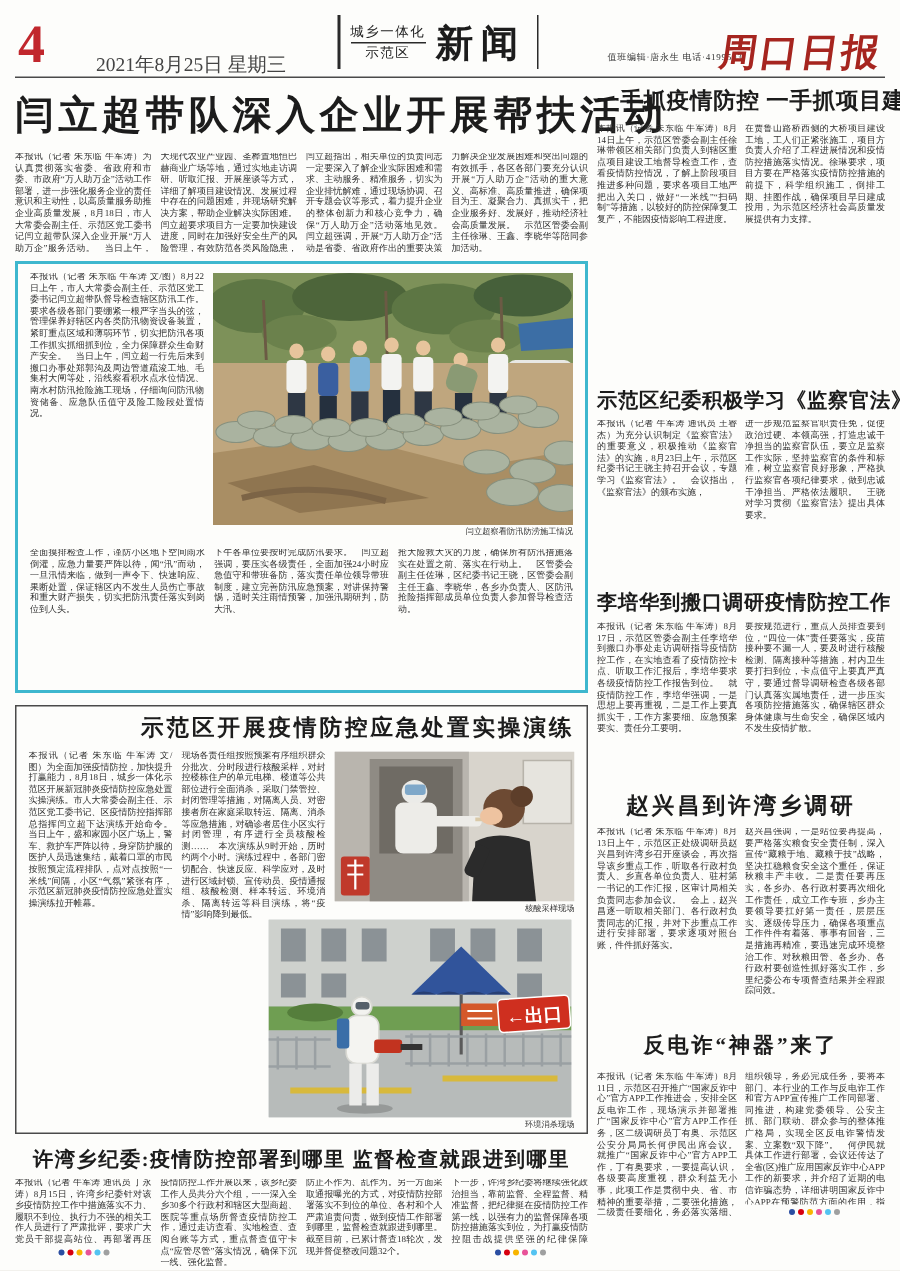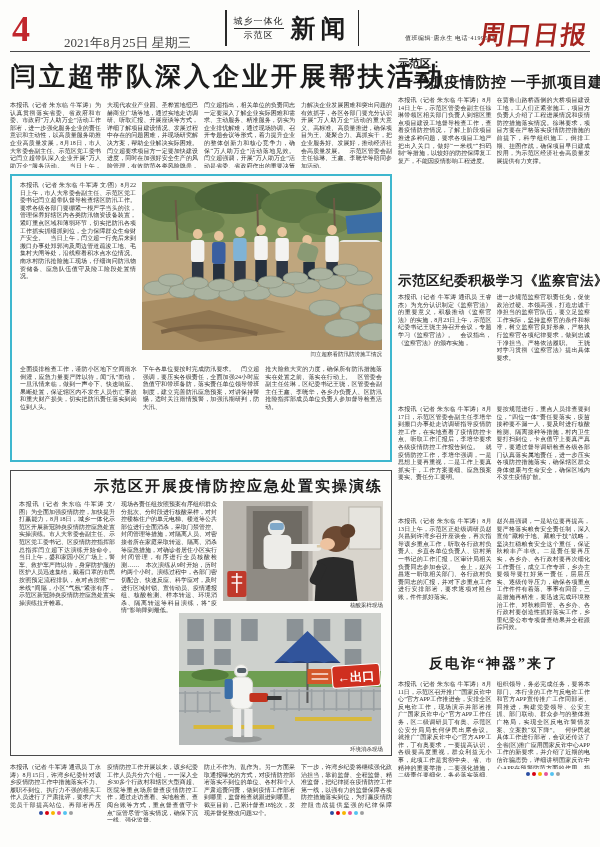--- a/index.html
+++ b/index.html
@@ -289,20 +289,21 @@
               <rect x="68" y="80" width="18" height="9" rx="2" fill="#c2331f"></rect>
               <rect x="85" y="83" width="14" height="4" fill="#333333"></rect>
             </svg>
             <div class="cap">环境消杀现场</div>
           </div>
         </div>
       </div>
     </div>
 
     <div class="art-jiwei">
+      <h2>许湾乡纪委:疫情防控部署到哪里  监督检查就跟进到哪里</h2>
       <div class="jiwei-cols">
         <div>
           <div class="small" style="height:44px">本报讯（记者 牛军涛 通讯员 丁永涛）8月15日，许湾乡纪委针对该乡疫情防控工作中措施落实不力、履职不到位、执行力不强的相关工作人员进行了严肃批评，要求广大党员干部提高站位、再部署再压实，坚决杜绝失职失责行为。</div>
           <div class="dots">
               <span class="dot" style="background: rgb(43, 78, 162);"></span>
               <span class="dot" style="background: rgb(215, 0, 15);"></span>
               <span class="dot" style="background: rgb(248, 181, 0);"></span>
               <span class="dot" style="background: rgb(232, 82, 152);"></span>
               <span class="dot" style="background: rgb(84, 195, 241);"></span>
               <span class="dot" style="background: rgb(159, 160, 160);"></span>
@@ -321,44 +322,45 @@
               <span class="dot" style="background: rgb(159, 160, 160);"></span>
             </div>
         </div>
       </div>
     </div>
   </div>
 
   <div class="mainR">
 
     <div class="rart">
-      <div class="kicker">示范区：</div>
       <h2 class="h2a">一手抓疫情防控 一手抓项目建设</h2>
       <div class="rcols hb1">
         <div class="small">本报讯（记者 朱东临 牛军涛）8月14日上午，示范区管委会副主任徐琳带领区相关部门负责人到辖区重点项目建设工地督导检查工作，查看疫情防控情况，了解上阶段项目推进多种问题，要求各项目工地严把出入关口，做好“一米线”“扫码制”等措施，以较好的防控保障复工复产，不能因疫情影响工程进度。</div>
         <div class="small">在贾鲁山路桥西侧的大桥项目建设工地，工人们正紧张施工，项目方负责人介绍了工程进展情况和疫情防控措施落实情况。徐琳要求，项目方要在严格落实疫情防控措施的前提下，科学组织施工，倒排工期、挂图作战，确保项目早日建成投用，为示范区经济社会高质量发展提供有力支撑。</div>
       </div>
     </div>
 
     <div class="rart">
       <h2 class="h2b">示范区纪委积极学习《监察官法》</h2>
       <div class="rcols hb2">
         <div class="small">本报讯（记者 牛军涛 通讯员 王睿杰）为充分认识制定《监察官法》的重要意义，积极推动《监察官法》的实施，8月23日上午，示范区纪委书记王骁主持召开会议，专题学习《监察官法》。　会议指出，《监察官法》的颁布实施，</div>
         <div class="small">进一步规范监察官职责任免，促使政治过硬、本领高强，打造忠诚干净担当的监察官队伍，要立足监察工作实际，坚持监察官的条件和标准，树立监察官良好形象，严格执行监察官各项纪律要求，做到忠诚干净担当、严格依法履职。　王骁对学习贯彻《监察官法》提出具体要求。</div>
       </div>
     </div>
 
     <div class="rart">
+      <h2 class="h2b">李培华到搬口调研疫情防控工作</h2>
       <div class="rcols hb3">
         <div class="small">本报讯（记者 朱东临 牛军涛）8月17日，示范区管委会副主任李培华到搬口办事处走访调研指导疫情防控工作，在实地查看了疫情防控卡点、听取工作汇报后，李培华要求各级疫情防控工作报告到位。　就疫情防控工作，李培华强调，一是思想上要再重视，二是工作上要真抓实干，工作方案要细、应急预案要实、责任分工要明。</div>
         <div class="small">要按规范进行，重点人员排查要到位，“四位一体”责任要落实，疫苗接种要不漏一人，要及时进行核酸检测、隔离接种等措施，村内卫生要打扫到位，卡点值守上要真严真守，要通过督导调研检查各级各部门认真落实属地责任，进一步压实各项防控措施落实，确保辖区群众身体健康与生命安全，确保区域内不发生疫情扩散。</div>
       </div>
     </div>
 
     <div class="rart">
+      <h2 class="h2c">赵兴昌到许湾乡调研</h2>
       <div class="rcols hb4">
         <div class="small">本报讯（记者 朱东临 牛军涛）8月13日上午，示范区正处级调研员赵兴昌到许湾乡召开座谈会，再次指导该乡重点工作，听取各行政村负责人、乡直各单位负责人、驻村第一书记的工作汇报，区审计局相关负责同志参加会议。　会上，赵兴昌逐一听取相关部门、各行政村负责同志的汇报，并对下步重点工作进行安排部署，要求逐项对照台账，件件抓好落实。</div>
         <div class="small">赵兴昌强调，一是站位要再提高，要严格落实粮食安全责任制，深入宣传“藏粮于地、藏粮于技”战略，坚决扛稳粮食安全这个重任，保证秋粮丰产丰收。二是责任要再压实，各乡办、各行政村要再次细化工作责任，成立工作专班，乡办主要领导要扛好第一责任，层层压实、逐级传导压力，确保各项重点工作件件有着落、事事有回音，三是措施再精准，要迅速完成环境整治工作、对秋粮田管、各乡办、各行政村要创造性抓好落实工作，乡里纪委公布专项督查结果并全程跟踪问效。</div>
       </div>
     </div>
 
     <div class="rart">
       <h2 class="h2d">反电诈“神器”来了</h2>
       <div class="rcols">
         <div class="small hb5">本报讯（记者 朱东临 牛军涛）8月11日，示范区召开推广“国家反诈中心”官方APP工作推进会，安排全区反电诈工作，现场演示并部署推广“国家反诈中心”官方APP工作任务，区二级调研员丁有奥、示范区公安分局局长何伊民出席会议。　就推广“国家反诈中心”官方APP工作，丁有奥要求，一要提高认识，各级要高度重视，群众利益无小事，此项工作是贯彻中央、省、市精神的重要举措，二要强化措施，二级责任要细化，务必落实落细、要精心谋划、组织培训，增强工作的针对性和实效性，三要加强</div>

